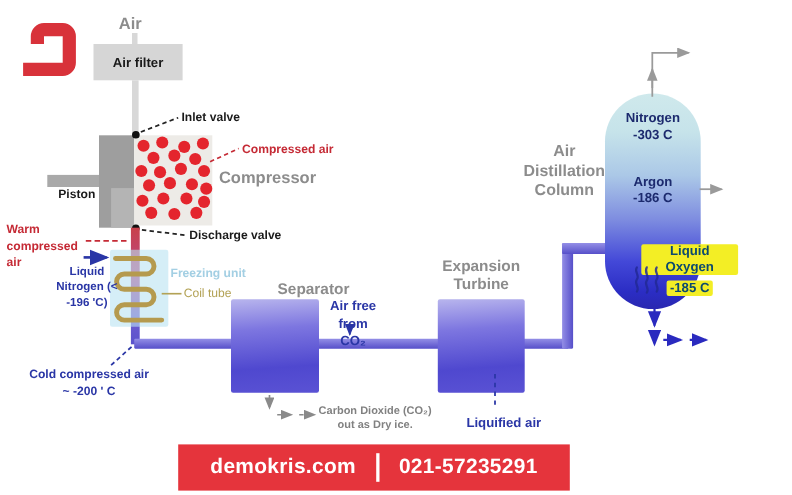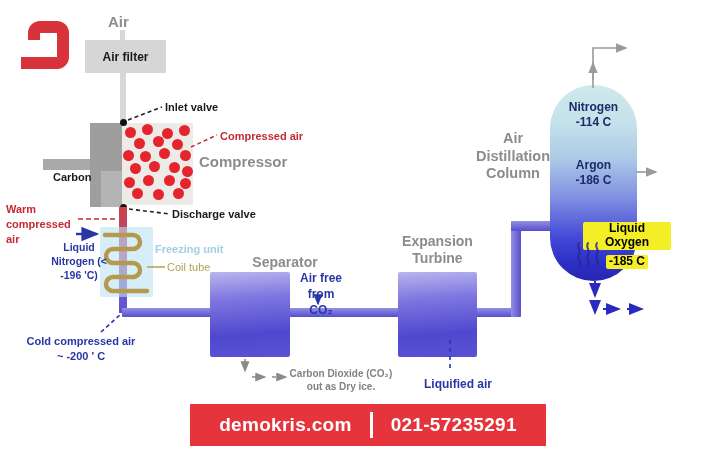--- a/index.html
+++ b/index.html
@@ -28,21 +28,21 @@
   .pipe-h{background:linear-gradient(180deg,#938ee6,#564fc9);border-radius:1px;}
   .pipe-v{background:linear-gradient(90deg,#938ee6,#564fc9);border-radius:1px;}
   .pipe-gray{background:#d8d8d8;}
   .pipe-warm{background:linear-gradient(180deg,#c8414b 0%,#b94b8e 45%,#6c5ad0 80%,#5a53cc 100%);}
   .unit-box{background:linear-gradient(176deg,#b8b5ed 0%,#7d76e0 32%,#4f48cf 72%,#5a52d4 100%);border-radius:2px;}
   .freeze-box{background:rgba(185,226,241,0.6);border-radius:2px;}
   .column{
     background:linear-gradient(180deg,#cfe9ec 0%,#c6e3ea 18%,#abc8e7 38%,#7f8ee0 58%,#4348d8 78%,#2b2dc4 92%,#2927b0 100%);
     border-radius:44px;
   }
-  .hl{background:#f3ee25;color:#000000;font-weight:bold;font-size:12px;
+  .hl{background:#f3ee25;color:#0c4a6e;font-weight:bold;font-size:12px;
       display:inline-block;padding:0 3px;border-radius:2px;line-height:1.15;}
   .valve-dot{width:7px;height:7px;border-radius:50%;background:#111;}
   
   .banner{background:#e5343c;display:flex;align-items:center;justify-content:center;gap:18px;}
   .banner .txt{color:#fff;font-weight:bold;font-size:19px;letter-spacing:.3px;}
   .banner .div{width:3px;height:26px;background:#fff;}
   svg{display:block;}
 </style>
 </head>
 <body>
@@ -85,21 +85,21 @@
       <div class="dot" style="left: 10px; top: 65px;"></div>
       <div class="dot" style="left: 31px; top: 66px;"></div>
       <div class="dot" style="left: 51px; top: 65px;"></div>
     </div>
   <div class="abs valve-dot" style="left:120px;top:119px"></div>
   <div class="abs valve-dot" style="left:120px;top:204px"></div>
 
   <div class="abs t-black" style="left:165px;top:101px">Inlet valve</div>
   <div class="abs t-red" style="left:220px;top:129px;white-space:nowrap">Compressed air</div>
   <div class="abs t-gray-big" style="left:199px;top:153px">Compressor</div>
-  <div class="abs t-black" style="left:53px;top:171px">Carbon</div>
+  <div class="abs t-black" style="left:53px;top:171px">Piston</div>
   <div class="abs t-black" style="left:172px;top:208px">Discharge valve</div>
 
   <div class="abs t-red" style="left:6px;top:202px;width:70px">Warm compressed air</div>
 
   <div class="abs pipe-warm" style="left:119px;top:207px;width:8px;height:106px"></div>
 
   <div class="abs freeze-box" style="left:100px;top:227px;width:53px;height:70px"></div>
   <svg class="abs" style="left:100px;top:227px" width="53" height="70" viewBox="0 0 53 70">
     <path d="M5,8 H33 a7,7 0 0 1 0,14 H13 a7,7 0 0 0 0,14 H33 a7,7 0 0 1 0,14 H13 a7,7 0 0 0 0,14 H47" fill="none" stroke="#b59a4e" stroke-width="4.5" stroke-linecap="round"></path>
   </svg>
@@ -123,21 +123,21 @@
   </div>
 
   <div class="abs unit-box" style="left:398px;top:272px;width:79px;height:85px"></div>
   <div class="abs t-gray-med" style="left:398px;top:233px;width:79px">Expansion Turbine</div>
   <div class="abs t-blue" style="left:420px;top:376px;width:76px;font-size:12px">Liquified air</div>
 
   <div class="abs column" style="left:550px;top:85px;width:87px;height:196px"></div>
   <div class="abs t-gray-med" style="left:471px;top:130px;width:84px;font-size:14.5px">Air Distillation Column</div>
   <div class="abs t-navy" style="left:556px;top:100px;width:75px">
     <span>Nitrogen</span><br>
-    <span>-114 C</span>
+    <span>-303 C</span>
   </div>
   <div class="abs t-navy" style="left:556px;top:158px;width:75px">
     <span>Argon</span><br>
     <span>-186 C</span>
   </div>
   <div class="abs" style="left:583px;top:222px;width:88px;text-align:center;line-height:1.2">
     <span class="hl">Liquid Oxygen</span><br>
     <span class="hl">-185 C</span>
   </div>
   <svg class="abs" style="left:572px;top:236px" width="34" height="32" viewBox="0 0 34 32">
@@ -188,19 +188,19 @@
     <path d="M593,80 L593,63" stroke="#9a9a9a" stroke-width="1.6" fill="none" marker-end="url(#mGray)"></path>
 
     <path d="M636,172 L656,172" stroke="#9a9a9a" stroke-width="1.6" fill="none" marker-end="url(#mGray)"></path>
 
     <path d="M595,281 L595,296" stroke="#2a2abf" stroke-width="2" stroke-dasharray="4,3" fill="none" marker-end="url(#mNavy)"></path>
     <path d="M595,301 L595,313" stroke="#2a2abf" stroke-width="2" stroke-dasharray="4,3" fill="none" marker-end="url(#mNavy)"></path>
     <path d="M603,309 L619,309" stroke="#2a2abf" stroke-width="2" stroke-dasharray="4,3" fill="none" marker-end="url(#mNavy)"></path>
     <path d="M627,309 L642,309" stroke="#2a2abf" stroke-width="2" stroke-dasharray="4,3" fill="none" marker-end="url(#mNavy)"></path>
   </svg>
 
-  <div class="abs banner" style="left:190px;top:404px;width:356px;height:42px">
+  <div class="abs banner" style="left:162px;top:404px;width:356px;height:42px">
     <span class="txt">demokris.com</span>
     <span class="div"></span>
     <span class="txt">021-57235291</span>
   </div>
 
 </div>
 
 </body></html>

